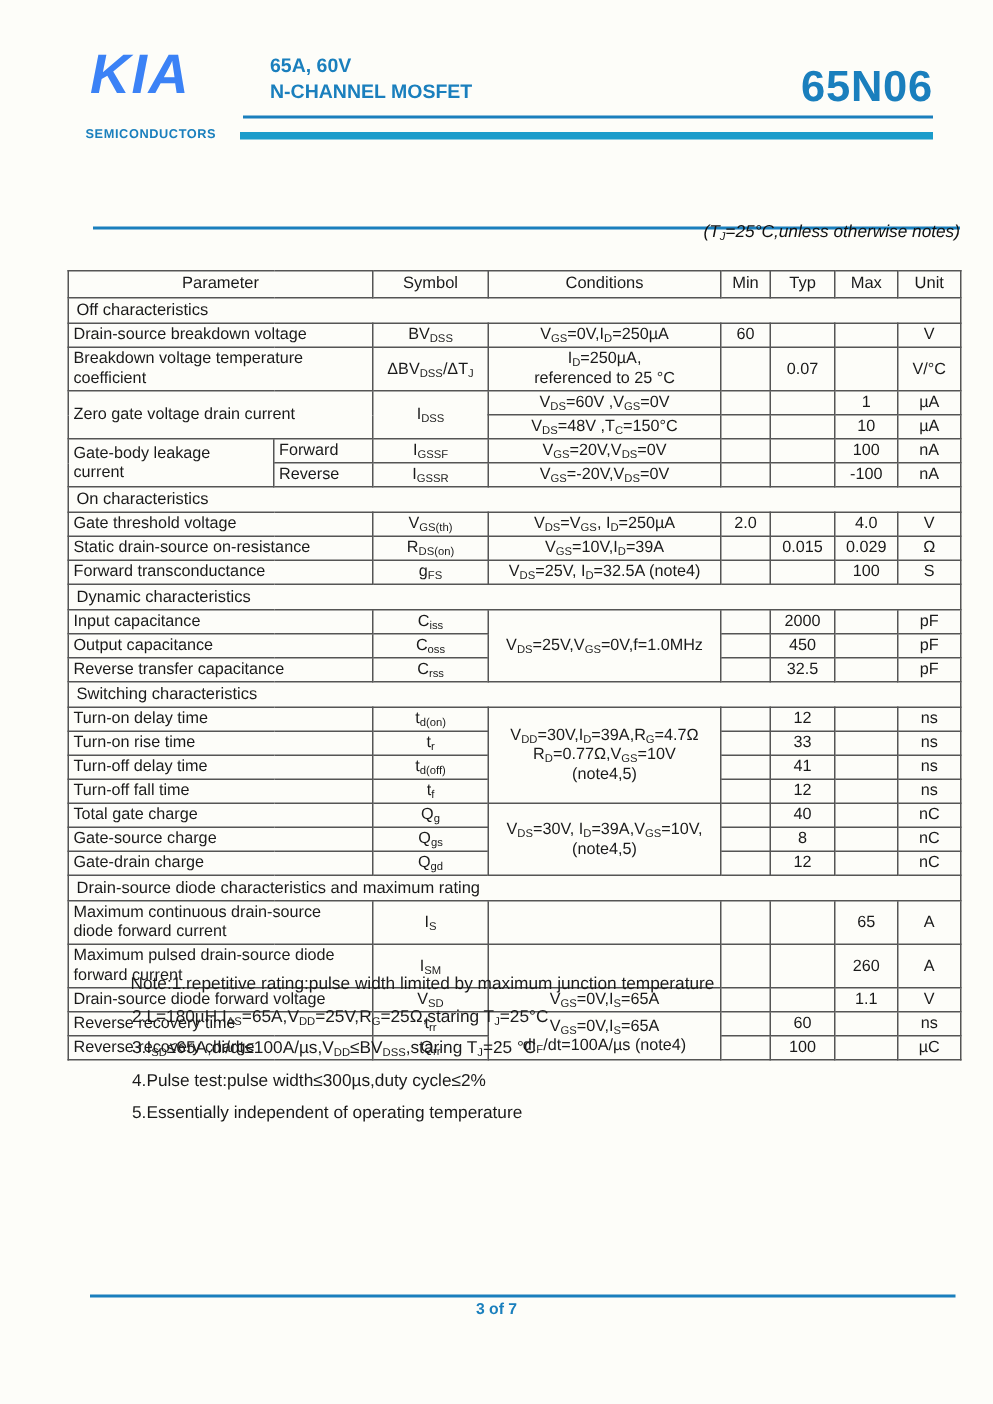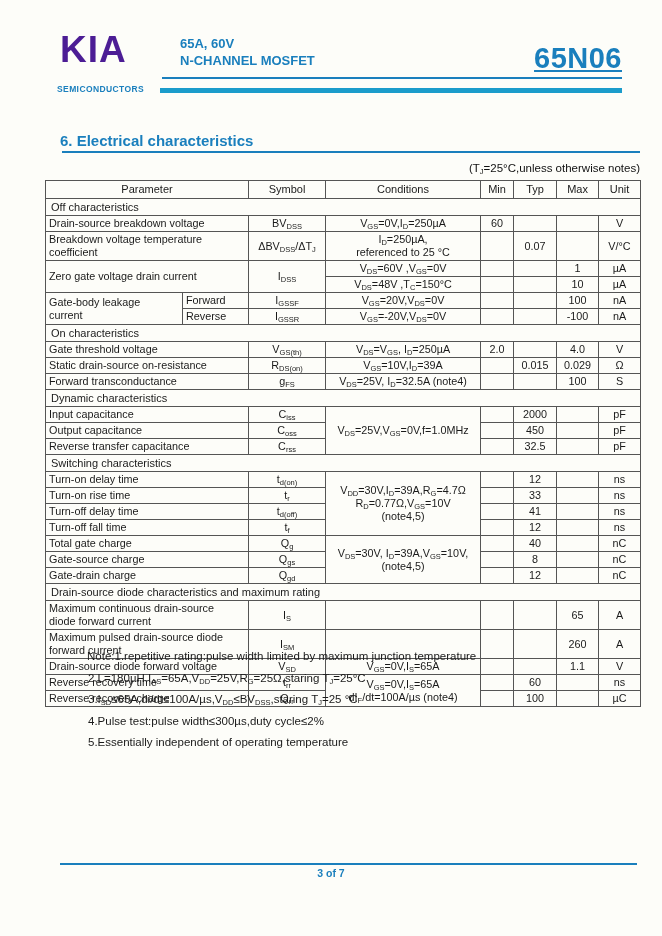--- a/index.html
+++ b/index.html
@@ -22,33 +22,33 @@
   .logo-sub{
     position:absolute;left:57px;top:84px;
     font-size:8.5px;font-weight:bold;letter-spacing:0.4px;
   }
   .subtitle{
     position:absolute;left:162px;top:35px;
     font-size:13px;font-weight:bold;line-height:17px;
   }
   .part-number{
     position:absolute;right:40px;top:42px;
-    font-size:29px;font-weight:bold;letter-spacing:0.5px;text-decoration:underline;
+    font-size:29px;font-weight:bold;letter-spacing:0.5px;
   }
   .thin-line{position:absolute;left:162px;right:40px;top:77px;height:2px;}
   .thick-bar{position:absolute;left:160px;right:40px;top:88px;height:5px;}
   
   .section-title{
     position:absolute;left:60px;top:132px;
     font-size:15px;font-weight:bold;
   }
   .section-underline{position:absolute;left:62px;right:22px;top:151px;height:2px;}
   .table-note{
-    position:absolute;right:22px;top:162px;
-    font-size:11.5px;color:#111;
+    position:absolute;right:22px;top:149px;
+    font-size:11.5px;color:#111;font-style:italic;
   }
   
   table.ec{
     position:absolute;left:45px;top:180px;width:595px;
     border-collapse:collapse;table-layout:fixed;
     font-size:10.8px;line-height:13px;
   }
   table.ec th, table.ec td{
     border:1px solid #555;
     padding:1px 3px;
@@ -74,31 +74,30 @@
   .footer-page{
     position:absolute;left:0;right:0;top:867px;
     text-align:center;font-size:10.5px;font-weight:bold;
   }
 </style>
 </head>
 <body>
 
 <div class="page">
 
-  <div class="logo-text" style="color: #4c1d95;">KIA</div>
+  <div class="logo-text" style="color: #3b82f6; font-style: italic;">KIA</div>
   <div class="logo-sub" style="color: rgb(26, 127, 189);">SEMICONDUCTORS</div>
   <div class="subtitle" style="color: rgb(26, 127, 189); margin-left: 18px;">
     <div>65A, 60V</div>
     <div>N-CHANNEL MOSFET</div>
   </div>
   <div class="part-number" style="color: rgb(26, 127, 189);">65N06</div>
   <div class="thin-line" style="background: rgb(26, 127, 189);"></div>
   <div class="thick-bar" style="background: rgb(27, 156, 203);"></div>
 
-  <div class="section-title" style="color: rgb(26, 127, 189);">6.  Electrical characteristics</div>
   <div class="section-underline" style="background: rgb(26, 127, 189);"></div>
   <div class="table-note">(T<sub>J</sub>=25°C,unless otherwise notes)</div>
 
   <table class="ec">
     <colgroup>
       <col style="width:137px">
         <col style="width:66px">
         <col style="width:77px">
         <col style="width:155px">
       <col style="width:33px">

